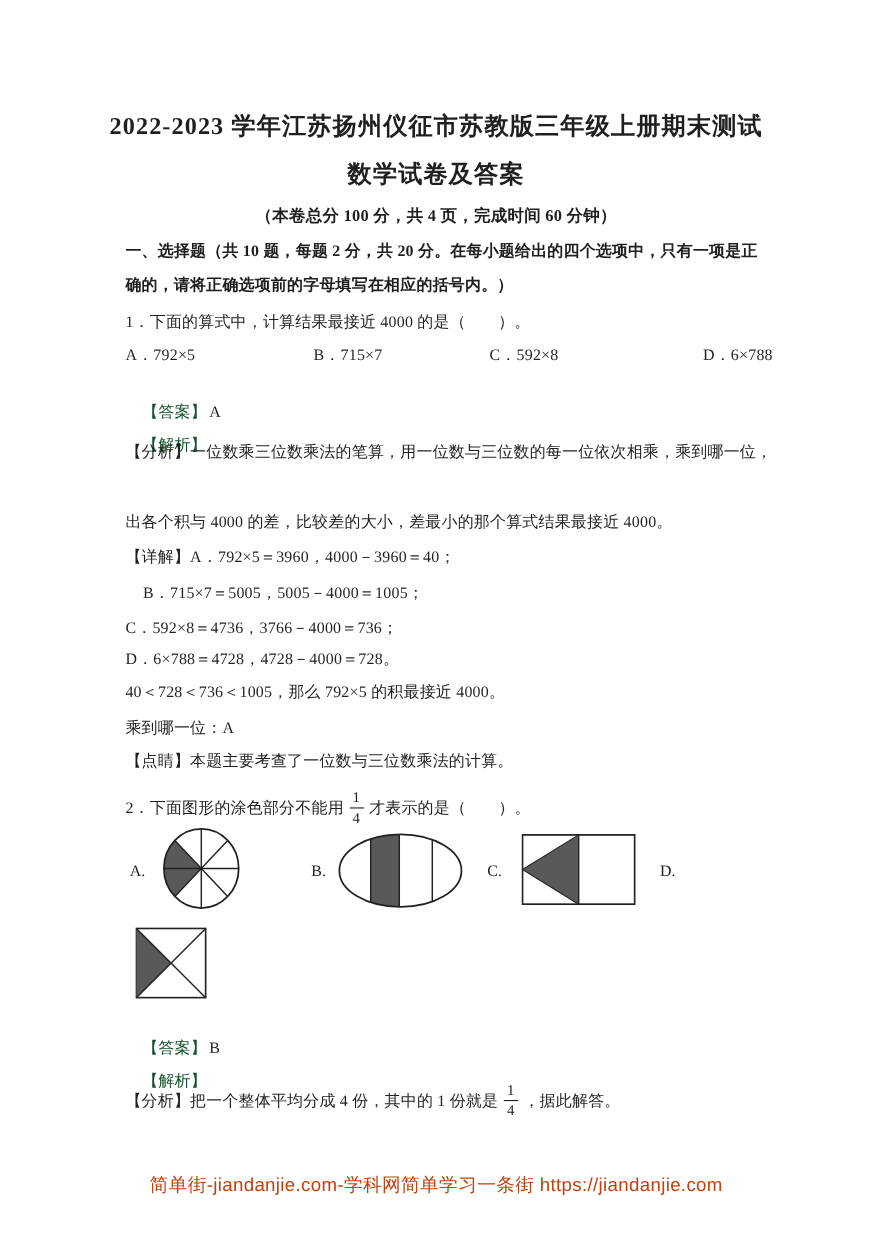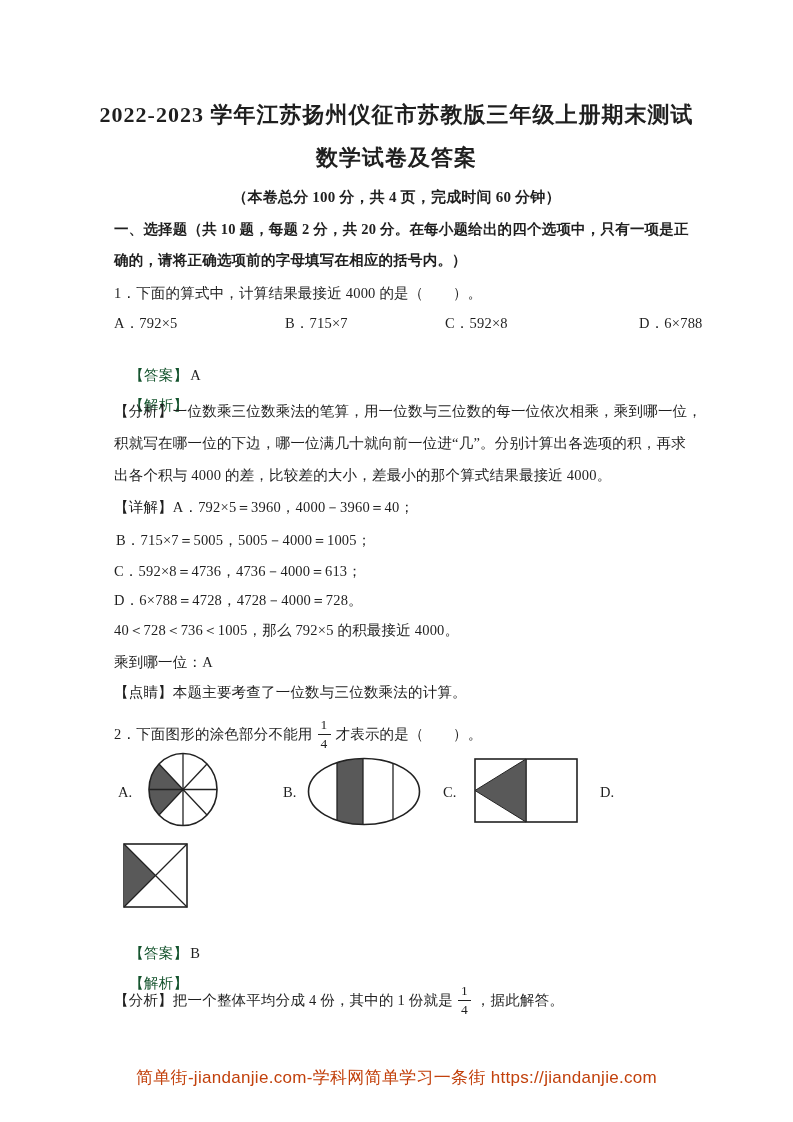--- a/index.html
+++ b/index.html
@@ -44,26 +44,25 @@
   <div class="line" style="left:605px;top:313px;margin-left:34px;">D．6×788</div>
 
   <div class="line" style="left:114px;top:344px;">
     <span class="blue">【答案】</span><span style="margin-left:2px;">A</span>
   </div>
   <div class="line" style="left:114px;top:374px;">
     <span class="blue">【解析】</span>
   </div>
 
   <div class="line" style="left:114px;top:401px;">【分析】一位数乘三位数乘法的笔算，用一位数与三位数的每一位依次相乘，乘到哪一位，</div>
-  <div class="line" style="left:114px;top:433px;">积就写在哪一位的下边，哪一位满几十就向前一位进“几”。分别计算出各选项的积，再求</div>
   <div class="line" style="left:114px;top:465px;">出各个积与 4000 的差，比较差的大小，差最小的那个算式结果最接近 4000。</div>
 
   <div class="line" style="left:114px;top:497px;">【详解】A．792×5＝3960，4000－3960＝40；</div>
-  <div class="line" style="left:116px;top:530px;">B．715×7＝5005，5005－4000＝1005；</div>
-  <div class="line" style="left:114px;top:561px;">C．592×8＝4736，4736－4000＝613；</div>
+  <div class="line" style="left:130px;top:530px;">B．715×7＝5005，5005－4000＝1005；</div>
+  <div class="line" style="left:114px;top:561px;">C．592×8＝4736，3766－4000＝736；</div>
   <div class="line" style="left:114px;top:590px;">D．6×788＝4728，4728－4000＝728。</div>
   <div class="line" style="left:114px;top:620px;">40＜728＜736＜1005，那么 792×5 的积最接近 4000。</div>
   <div class="line" style="left:114px;top:652px;">乘到哪一位：A</div>
   <div class="line" style="left:114px;top:682px;">【点睛】本题主要考查了一位数与三位数乘法的计算。</div>
 
   <div class="flexline" style="left:114px;top:710px;height:48px;">
     <span>2．下面图形的涂色部分不能用</span>
     <span class="frac">
       <span class="frac-num">1</span>
       <span class="frac-den">4</span>

